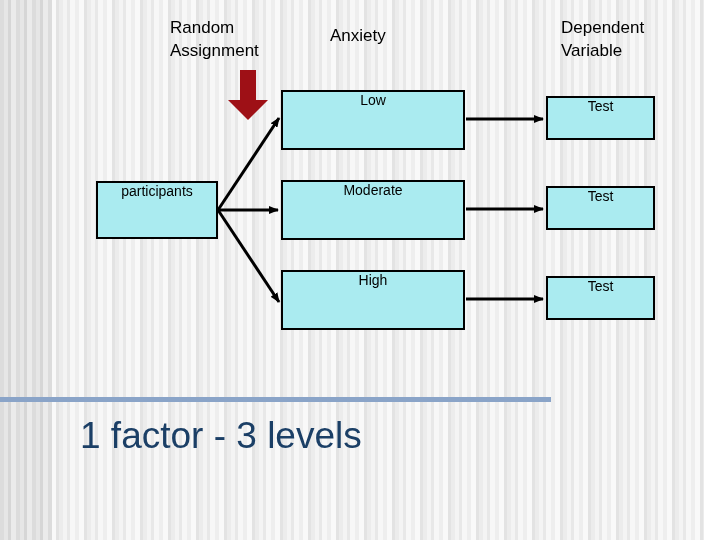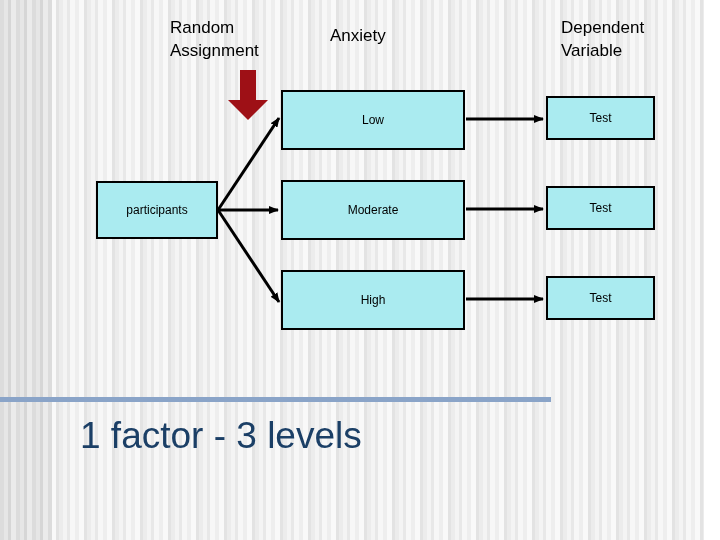--- a/index.html
+++ b/index.html
@@ -54,24 +54,23 @@
   #hdr-random   { left: 170px; top: 16px; }
   #hdr-anxiety  { left: 330px; top: 24px; }
   #hdr-dv       { left: 546px; top: 16px; padding-left: 15px; }
 
   .cbox {
     position: absolute;
     background: #aaebf0;
     border: 2px solid #000000;
     box-sizing: border-box;
     display: flex;
-    align-items: center;
     justify-content: center;
     color: #000000;
-    font-size: 12px;
+    font-size: 14px;
   }
   #box-participants { left: 96px;  top: 181px; width: 122px; height: 58px; }
   #box-low          { left: 281px; top: 90px;  width: 184px; height: 60px; }
   #box-moderate     { left: 281px; top: 180px; width: 184px; height: 60px; }
   #box-high         { left: 281px; top: 270px; width: 184px; height: 60px; }
   #box-test-1       { left: 546px; top: 96px;  width: 109px; height: 44px; }
   #box-test-2       { left: 546px; top: 186px; width: 109px; height: 44px; }
   #box-test-3       { left: 546px; top: 276px; width: 109px; height: 44px; }
 
   #svg-arrows {

